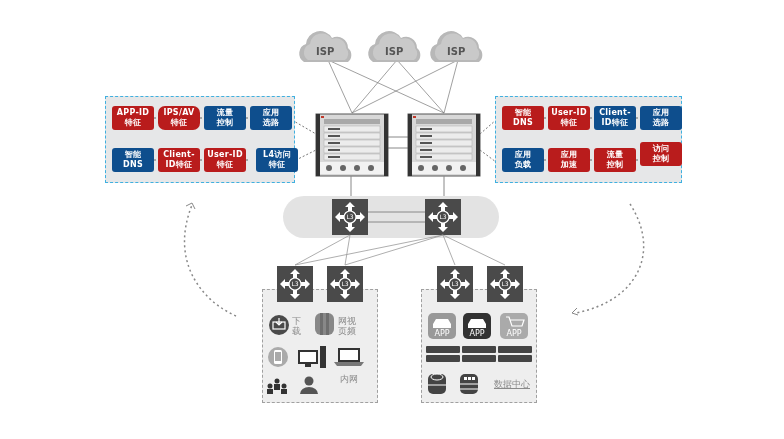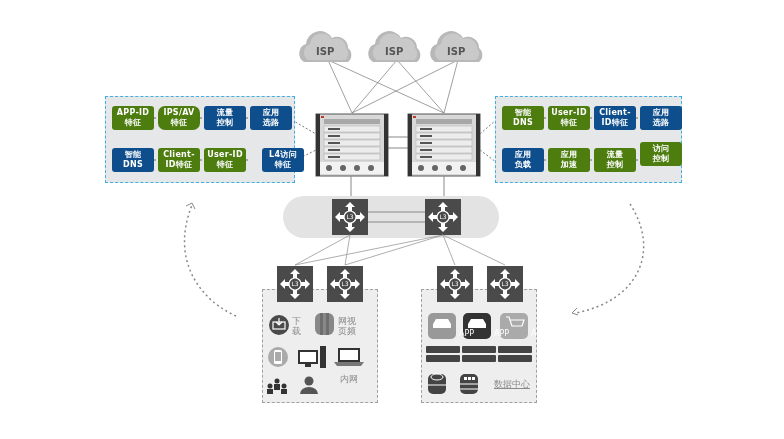--- a/index.html
+++ b/index.html
@@ -1,24 +1,24 @@
 <!DOCTYPE html>
 <html><head>
 <meta charset="utf-8">
 <style>
   html, body { margin:0; padding:0; background:#ffffff; }
   body { width:784px; height:439px; position:relative; overflow:hidden; font-family:"DejaVu Sans", sans-serif; }
   #canvas { position:absolute; left:0; top:0; width:784px; height:439px; }
   .panel { position:absolute; background:#e6e7e8; border:1.5px dashed #3fb0e0; box-sizing:border-box; }
   .fbox { position:absolute; width:42px; height:24px; border-radius:3px; color:#fff; font-size:8px; line-height:10px; text-align:center; display:flex; align-items:center; justify-content:center; font-weight:bold; letter-spacing:0.3px; white-space:pre-line; }
-  .light { background:#4d7c0f; }
+  .light { background:#b91c1c; }
   .dark { background:#0e4e8d; }
   .zone { position:absolute; background:#eeeeee; border:1px dashed #a0a0a0; box-sizing:border-box; }
   .lbl { position:absolute; font-size:9px; color:#8a8a8a; white-space:pre-line; line-height:10px; }
-  .applbl { position:absolute; font-size:8px; color:#fff; text-align:left; width:30px;margin-left:32px; }
+  .applbl { position:absolute; font-size:8px; color:#fff; text-align:center; width:30px; }
 </style>
 </head>
 <body>
 
 <svg id="canvas" width="784" height="439" viewBox="0 0 784 439">
   <defs>
     <g id="cloud">
       <path d="M-22,10 a10,10 0 0 1 2,-18 a14,14 0 0 1 26,-6 a11,11 0 0 1 16,10 a9,9 0 0 1 0,14 z" fill="#b8b8b8"></path>
       <path d="M-18,8 a9,9 0 0 1 2,-16 a12,12 0 0 1 22,-5 a10,10 0 0 1 14,9 a8,8 0 0 1 -1,12 z" fill="#c9c9c9"></path>
     </g>
@@ -129,21 +129,21 @@
     <div class="fbox dark" style="left: 204px; top: 106px;">流量
 控制</div>
     <div class="fbox dark" style="left: 250px; top: 106px;">应用
 选路</div>
     <div class="fbox dark" style="left: 112px; top: 148px;">智能
 DNS</div>
     <div class="fbox light" style="left: 158px; top: 148px;">Client-
 ID特征</div>
     <div class="fbox light" style="left: 204px; top: 148px;">User-ID
 特征</div>
-    <div class="fbox dark" style="left: 262px; top: 148px;">L4访问
+    <div class="fbox dark" style="left: 256px; top: 148px;">L4访问
 特征</div>
     <svg width="784" height="439" style="position: absolute; left: 0px; top: 0px;">
       <line x1="154" x2="158" y1="118" y2="118" stroke="#666" stroke-dasharray="2,2"></line>
       <line x1="200" x2="204" y1="118" y2="118" stroke="#666" stroke-dasharray="2,2"></line>
       <line x1="246" x2="250" y1="118" y2="118" stroke="#666" stroke-dasharray="2,2"></line>
       <line x1="154" x2="158" y1="160" y2="160" stroke="#666" stroke-dasharray="2,2"></line>
       <line x1="200" x2="204" y1="160" y2="160" stroke="#666" stroke-dasharray="2,2"></line>
       <line x1="246" x2="250" y1="160" y2="160" stroke="#666" stroke-dasharray="2,2"></line>
     </svg>
   </div>

